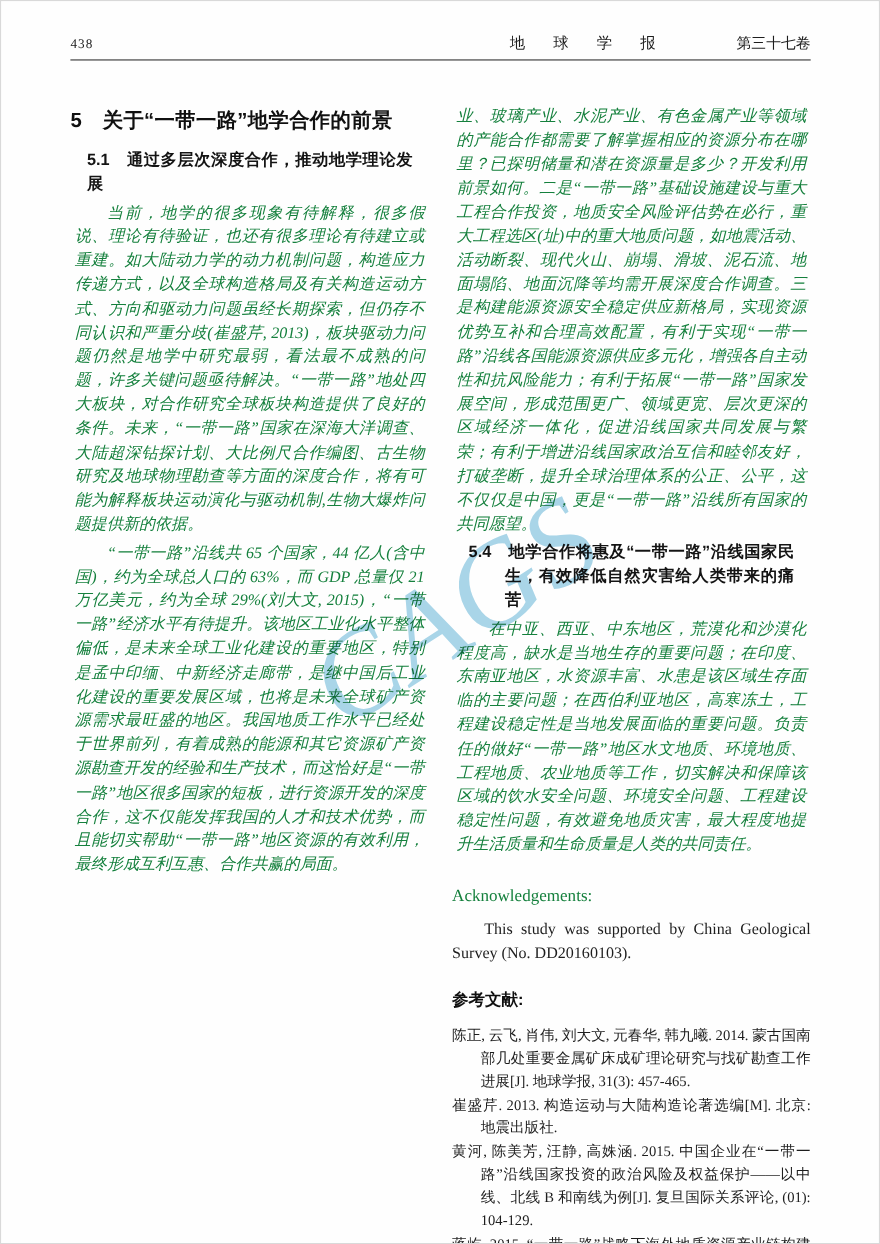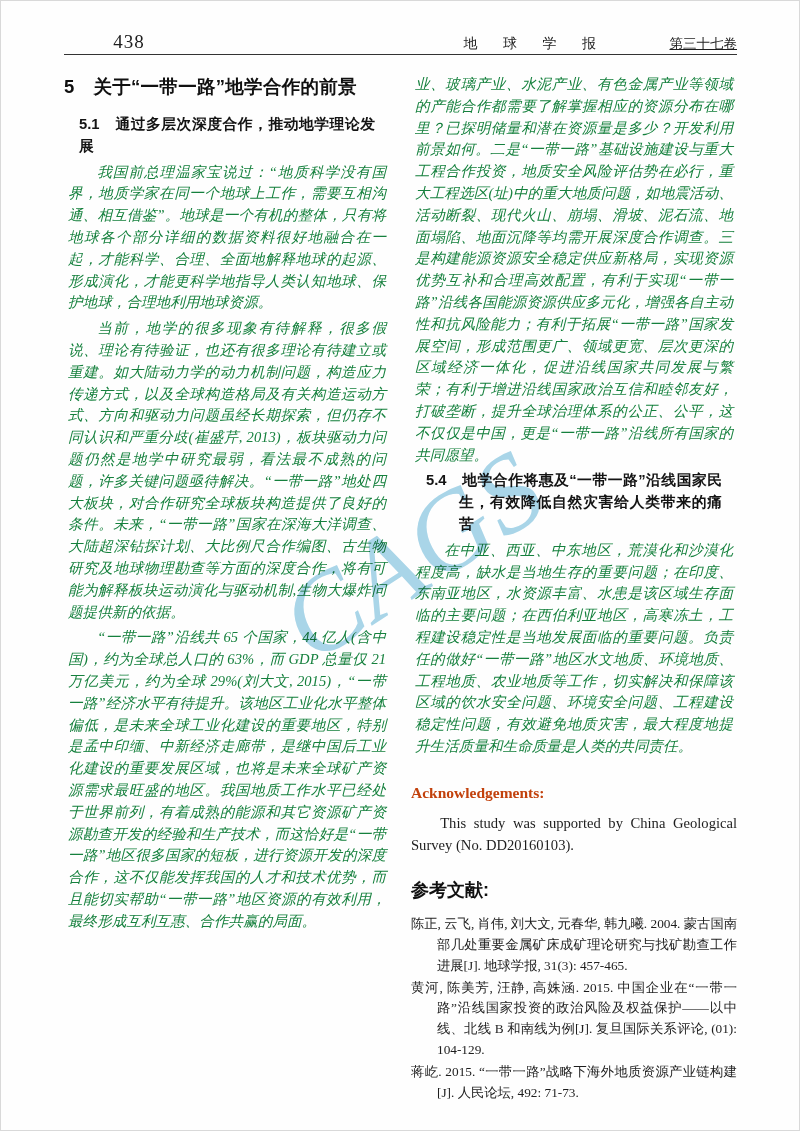--- a/index.html
+++ b/index.html
@@ -6,27 +6,27 @@
   body {
     width:800px; height:1131px; position:relative;
     background:#fefefdff; background-color:#fefefe;
     font-family:"Liberation Serif","DejaVu Serif",serif;
     color:#1d1d1d; overflow:hidden;
   }
   .page-frame { position:absolute; inset:0; border:1px solid #d9d9d9; pointer-events:none; z-index:5; }
 
   
   .header { position:absolute; top:31px; left:64px; width:673px; display:flex; align-items:baseline; z-index:1; }
-  .hdr-left  { width:130px; font-size:19px; letter-spacing:1px;text-align:center; }
+  .hdr-left  { width:130px; font-size:12px; letter-spacing:1px; }
   .hdr-center{ flex:1; text-align:right; font-size:14px; letter-spacing:11px; }
-  .hdr-right { width:130px; text-align:right; font-size:13.5px;text-decoration:underline; }
+  .hdr-right { width:130px; text-align:right; font-size:13.5px; }
   .rule { position:absolute; top:54px; left:64px; width:673px; border-top:1.6px solid #333; z-index:1; }
 
   
-  .col { position:absolute; top:70px; width:326px; z-index:1; }
+  .col { position:absolute; top:92px; width:326px; z-index:1; }
   .col-left  { left:64px; }
   .col-right { left:411px; }
 
   .section-title {
     font-family:"Liberation Sans","DejaVu Sans",sans-serif;
     font-size:18.5px; font-weight:bold; color:#101010;
     margin:4px 0 15px 0; letter-spacing:0.3px;
   }
   .h2 {
     font-family:"Liberation Sans","DejaVu Sans",sans-serif;
@@ -34,26 +34,26 @@
     line-height:21.8px; margin:1px 15px; text-align:justify;
   }
   .hang { padding-left:33px; text-indent:-33px; }
 
   p.body {
     font-size:14.6px; line-height:21.8px; text-align:justify;
     text-indent:2em; margin:4px; color:#15803d;font-style:italic;
   }
   p.cont { text-indent:0; }
 
-  .ack-heading { font-weight:bold; font-size:15.5px; margin:26px 0 11px 0; color:#c2410c; }
+  .ack-heading { font-weight:normal; font-size:15.5px; margin:26px 0 11px 0; color:#15803d; }
   .ack-text { font-size:14.6px; line-height:21.8px; text-indent:2em; text-align:justify; margin:0; }
 
   .refs-heading {
     font-family:"Liberation Sans","DejaVu Sans",sans-serif;
-    font-weight:bold; font-size:18px; margin:22px 0 12px 0; color:#101010;
+    font-weight:bold; font-size:15px; margin:22px 0 12px 0; color:#101010;
   }
   .ref-item {
     font-size:13.3px; line-height:20.8px; text-align:justify;
     padding-left:26px; text-indent:-26px; margin:0 0 1px 0;
   }
 
   
   .watermark {
     position:absolute; left:233px; top:500px; width:360px;
     text-align:center; line-height:1;
@@ -74,33 +74,33 @@
   <div class="hdr-right">第三十七卷</div>
 </div>
 <div class="rule"></div>
 
 <div class="watermark">CAGS</div>
 
 <div class="col col-left">
   <div class="section-title">5　关于“一带一路”地学合作的前景</div>
 
   <div class="h2">5.1　通过多层次深度合作，推动地学理论发展</div>
-  <p class="body">我国前总理温家宝说过：“地质科学没有国界，地质学家在同一个地球上工作，需要互相沟通、相互借鉴”。地球是一个有机的整体，只有将地球各个部分详细的数据资料很好地融合在一起，才能科学、合理、全面地解释地球的起源、形成演化，才能更科学地指导人类认知地球、保护地球，合理地利用地球资源。</p>
   <p class="body">当前，地学的很多现象有待解释，很多假说、理论有待验证，也还有很多理论有待建立或重建。如大陆动力学的动力机制问题，构造应力传递方式，以及全球构造格局及有关构造运动方式、方向和驱动力问题虽经长期探索，但仍存不同认识和严重分歧(崔盛芹, 2013)，板块驱动力问题仍然是地学中研究最弱，看法最不成熟的问题，许多关键问题亟待解决。“一带一路”地处四大板块，对合作研究全球板块构造提供了良好的条件。未来，“一带一路”国家在深海大洋调查、大陆超深钻探计划、大比例尺合作编图、古生物研究及地球物理勘查等方面的深度合作，将有可能为解释板块运动演化与驱动机制,生物大爆炸问题提供新的依据。</p>
 
   <p class="body">“一带一路”沿线共 65 个国家，44 亿人(含中国)，约为全球总人口的 63%，而 GDP 总量仅 21 万亿美元，约为全球 29%(刘大文, 2015)，“一带一路”经济水平有待提升。该地区工业化水平整体偏低，是未来全球工业化建设的重要地区，特别是孟中印缅、中新经济走廊带，是继中国后工业化建设的重要发展区域，也将是未来全球矿产资源需求最旺盛的地区。我国地质工作水平已经处于世界前列，有着成熟的能源和其它资源矿产资源勘查开发的经验和生产技术，而这恰好是“一带一路”地区很多国家的短板，进行资源开发的深度合作，这不仅能发挥我国的人才和技术优势，而且能切实帮助“一带一路”地区资源的有效利用，最终形成互利互惠、合作共赢的局面。</p>
 
 </div>
 
 <div class="col col-right">
   <p class="body cont">业、玻璃产业、水泥产业、有色金属产业等领域的产能合作都需要了解掌握相应的资源分布在哪里？已探明储量和潜在资源量是多少？开发利用前景如何。二是“一带一路”基础设施建设与重大工程合作投资，地质安全风险评估势在必行，重大工程选区(址)中的重大地质问题，如地震活动、活动断裂、现代火山、崩塌、滑坡、泥石流、地面塌陷、地面沉降等均需开展深度合作调查。三是构建能源资源安全稳定供应新格局，实现资源优势互补和合理高效配置，有利于实现“一带一路”沿线各国能源资源供应多元化，增强各自主动性和抗风险能力；有利于拓展“一带一路”国家发展空间，形成范围更广、领域更宽、层次更深的区域经济一体化，促进沿线国家共同发展与繁荣；有利于增进沿线国家政治互信和睦邻友好，打破垄断，提升全球治理体系的公正、公平，这不仅仅是中国，更是“一带一路”沿线所有国家的共同愿望。</p>
 
   <div class="h2 hang">5.4　地学合作将惠及“一带一路”沿线国家民生，有效降低自然灾害给人类带来的痛苦</div>
   <p class="body">在中亚、西亚、中东地区，荒漠化和沙漠化程度高，缺水是当地生存的重要问题；在印度、东南亚地区，水资源丰富、水患是该区域生存面临的主要问题；在西伯利亚地区，高寒冻土，工程建设稳定性是当地发展面临的重要问题。负责任的做好“一带一路”地区水文地质、环境地质、工程地质、农业地质等工作，切实解决和保障该区域的饮水安全问题、环境安全问题、工程建设稳定性问题，有效避免地质灾害，最大程度地提升生活质量和生命质量是人类的共同责任。</p>
 
   <div class="ack-heading">Acknowledgements:</div>
   <p class="ack-text">This study was supported by China Geological Survey (No. DD20160103).</p>
 
   <div class="refs-heading">参考文献:</div>
-  <p class="ref-item">陈正, 云飞, 肖伟, 刘大文, 元春华, 韩九曦. 2004. 蒙古国南部几处重要金属矿床成矿理论研究与找矿勘查工作进展[J]. 地球学报, 31(3): 457-465.</p>
+  <p class="ref-item">陈正, 云飞, 肖伟, 刘大文, 元春华, 韩九曦. 2014. 蒙古国南部几处重要金属矿床成矿理论研究与找矿勘查工作进展[J]. 地球学报, 31(3): 457-465.</p>
+  <p class="ref-item">崔盛芹. 2013. 构造运动与大陆构造论著选编[M]. 北京: 地震出版社.</p>
   <p class="ref-item">黄河, 陈美芳, 汪静, 高姝涵. 2015. 中国企业在“一带一路”沿线国家投资的政治风险及权益保护——以中线、北线 B 和南线为例[J]. 复旦国际关系评论, (01): 104-129.</p>
   <p class="ref-item">蒋屹. 2015. “一带一路”战略下海外地质资源产业链构建[J]. 人民论坛, 492: 71-73.</p>
 </div>
 
 </body></html>

